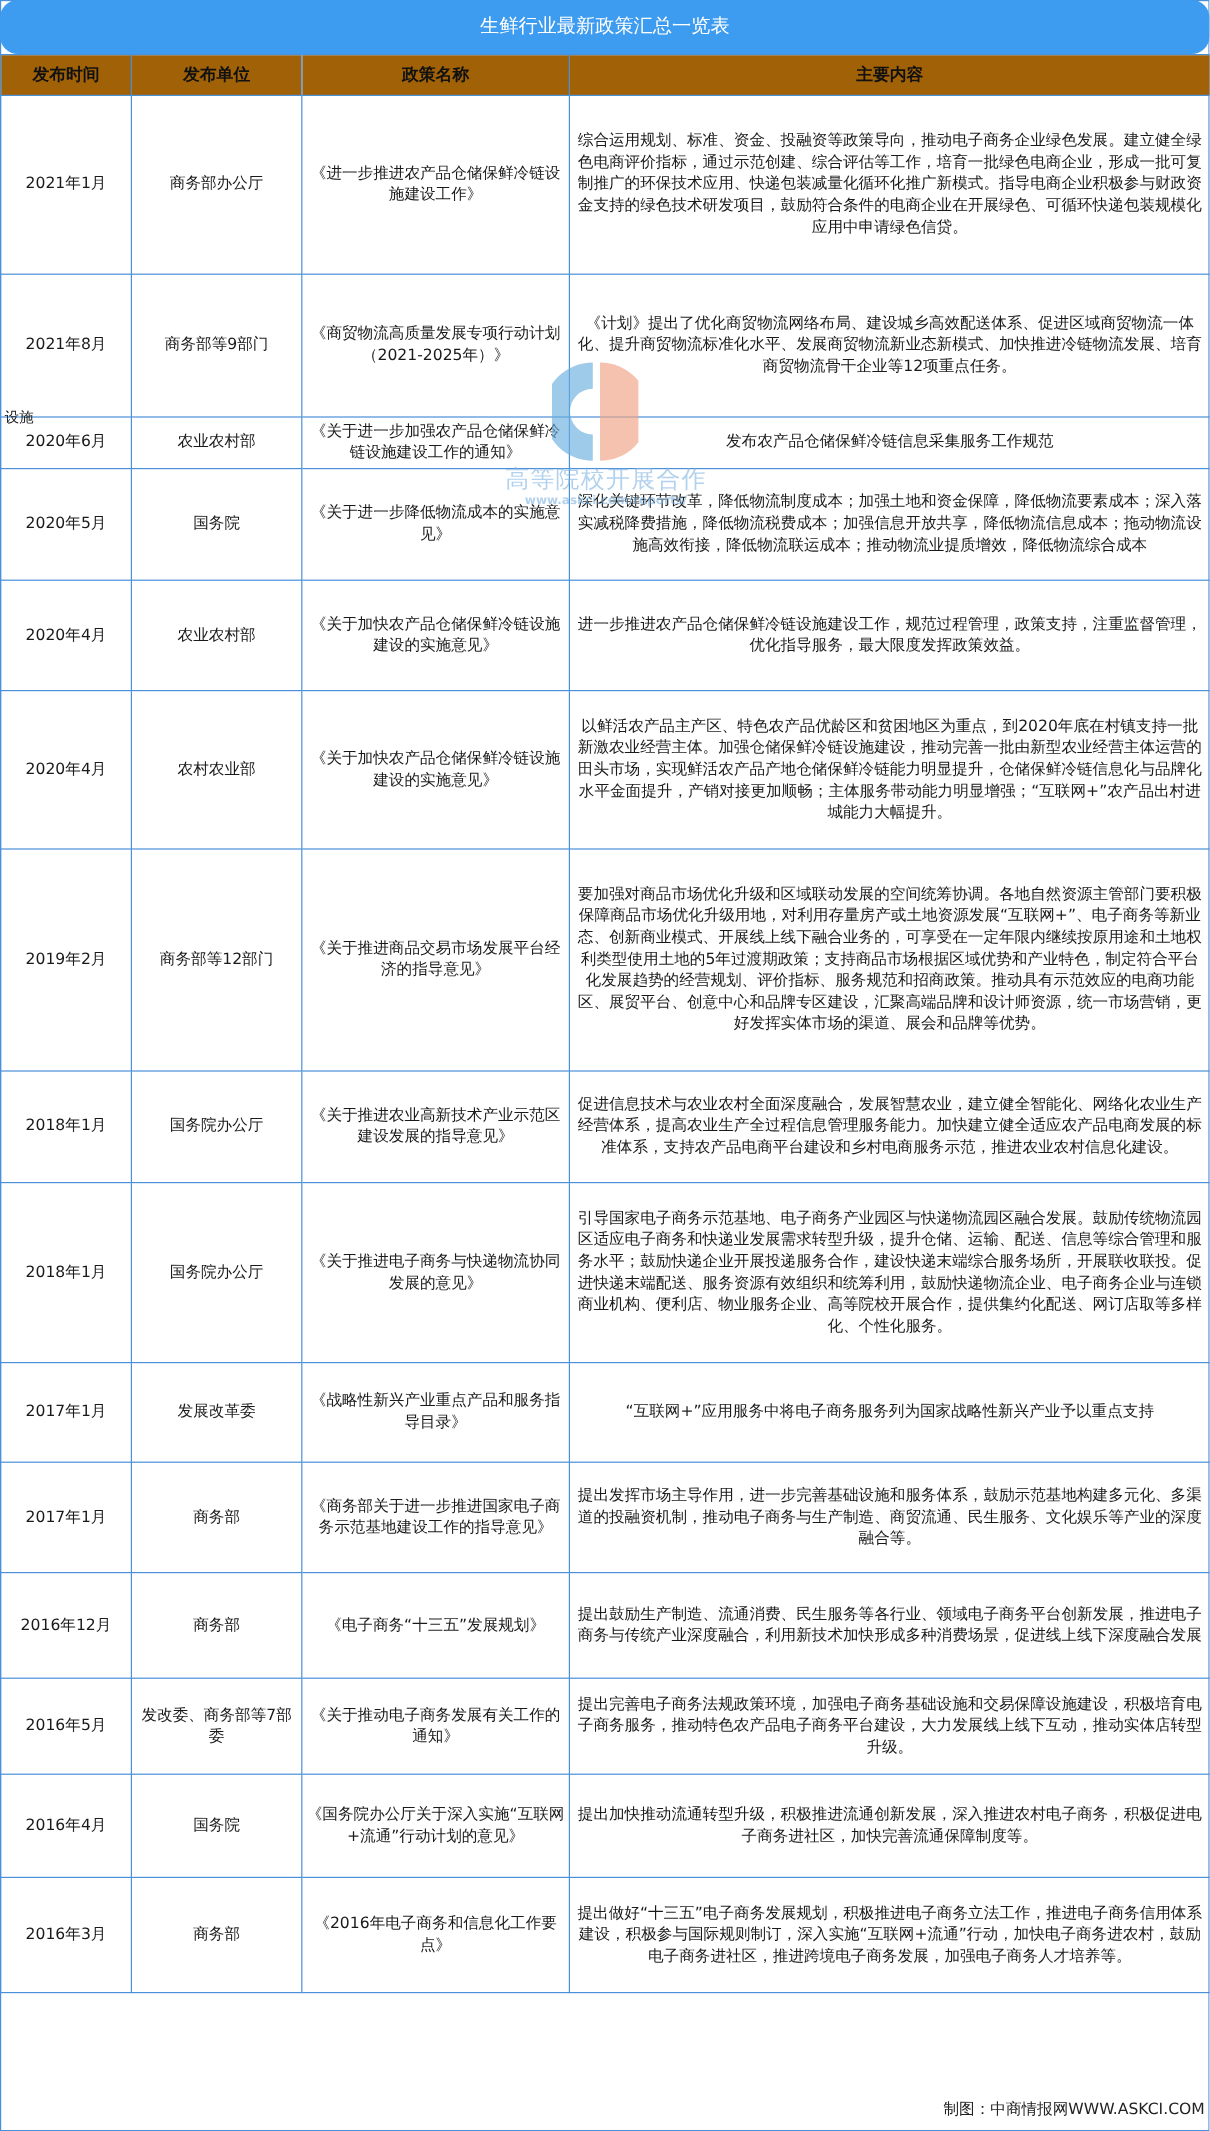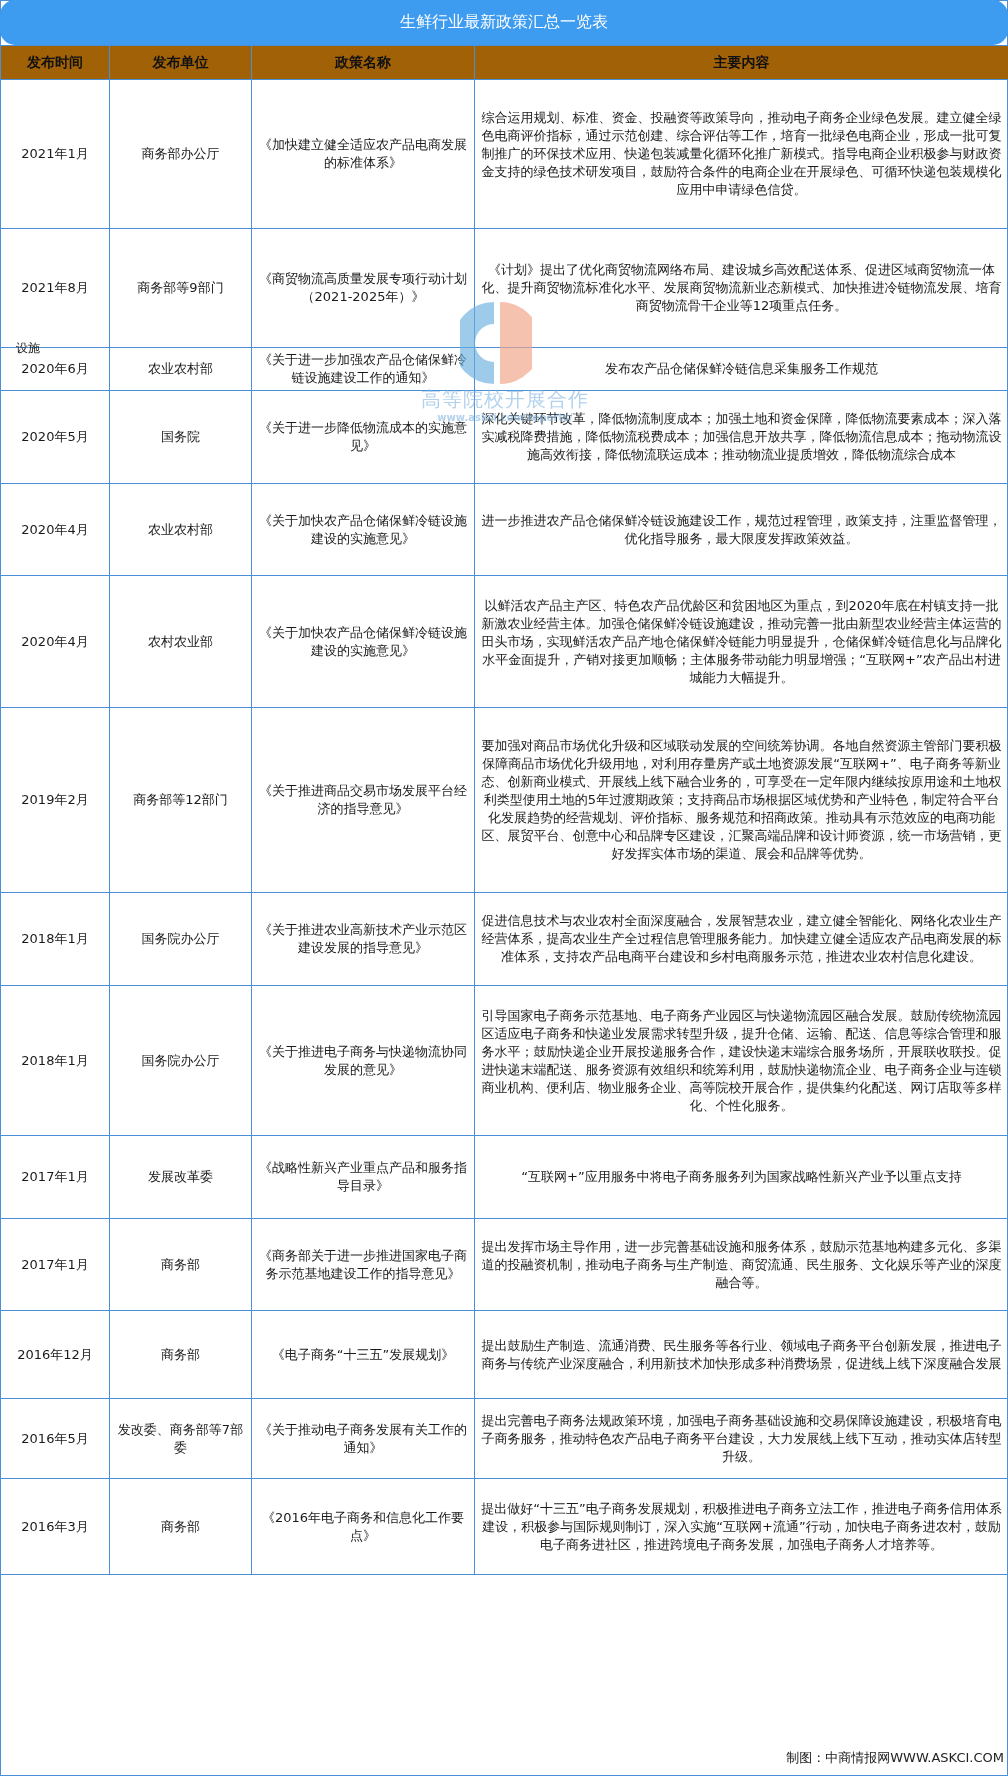--- a/index.html
+++ b/index.html
@@ -14,21 +14,21 @@
                  border-collapse: collapse; table-layout: fixed; }
   table.policy th, table.policy td { border: 1px solid #4a90d9; padding: 0 3px;
                  text-align: center; vertical-align: middle; overflow: hidden; }
   table.policy th { background: #a16207; height: 33px; font-size: 14px; font-weight: bold; color: #111; }
   table.policy td { font-size: 13px; line-height: 18px; }
   td.content { text-align: center; font-size: 13px; line-height: 18px; padding: 0 2px; }
   col.c1 { width: 109px; } col.c2 { width: 142px; } col.c3 { width: 223px; } col.c4 { width: 534px; }
   .footer { position: absolute; left: 0; top: 1740px; width: 1004px; height: 36px;
             display: flex; align-items: center; justify-content: flex-end;
             font-size: 13px; color: #222; padding-right: 4px; }
-  .stray-label { position: absolute; left: 16px; top: 340px; font-size: 12px; color: #222; }
+  .stray-label { position: absolute; left: 4px; top: 340px; font-size: 12px; color: #222; }
   .watermark { position: absolute; left: 420px; top: 300px; width: 160px; height: 130px; pointer-events: none; opacity: 0.85; }
   .wm-logo { position: absolute; left: 40px; top: 0; width: 72px; height: 86px; }
   .wm-text { position: absolute; left: 0; top: 86px; width: 170px; text-align: center;
              font-size: 20px; color: #7fb3e0; letter-spacing: 1px; opacity: 0.7; }
   .wm-url { position: absolute; left: 0; top: 112px; width: 170px; text-align: center;
             font-size: 10px; color: #7fb3e0; opacity: 0.7; font-weight: bold; }
 </style>
 </head>
 <body>
 
@@ -50,21 +50,21 @@
       <th>发布时间</th>
       <th>发布单位</th>
       <th>政策名称</th>
       <th>主要内容</th>
     </tr>
   </thead>
   <tbody id="tbody">
       <tr style="height: 149px;">
         <td>2021年1月</td>
         <td>商务部办公厅</td>
-        <td>《加快建立健全适应农产品电商发展的标准体系》</td>
+        <td>《进一步推进农产品仓储保鲜冷链设施建设工作》</td>
         <td class="content">综合运用规划、标准、资金、投融资等政策导向，推动电子商务企业绿色发展。建立健全绿色电商评价指标，通过示范创建、综合评估等工作，培育一批绿色电商企业，形成一批可复制推广的环保技术应用、快递包装减量化循环化推广新模式。指导电商企业积极参与财政资金支持的绿色技术研发项目，鼓励符合条件的电商企业在开展绿色、可循环快递包装规模化应用中申请绿色信贷。</td>
       </tr>
       <tr style="height: 119px;">
         <td>2021年8月</td>
         <td>商务部等9部门</td>
         <td>《商贸物流高质量发展专项行动计划（2021-2025年）》</td>
         <td class="content">《计划》提出了优化商贸物流网络布局、建设城乡高效配送体系、促进区域商贸物流一体化、提升商贸物流标准化水平、发展商贸物流新业态新模式、加快推进冷链物流发展、培育商贸物流骨干企业等12项重点任务。</td>
       </tr>
       <tr style="height: 43px; margin-left: 40px;">
         <td>2020年6月</td>
@@ -125,20 +125,26 @@
         <td>商务部</td>
         <td>《电子商务“十三五”发展规划》</td>
         <td class="content">提出鼓励生产制造、流通消费、民生服务等各行业、领域电子商务平台创新发展，推进电子商务与传统产业深度融合，利用新技术加快形成多种消费场景，促进线上线下深度融合发展</td>
       </tr>
       <tr style="height: 80px;">
         <td>2016年5月</td>
         <td>发改委、商务部等7部委</td>
         <td>《关于推动电子商务发展有关工作的通知》</td>
         <td class="content">提出完善电子商务法规政策环境，加强电子商务基础设施和交易保障设施建设，积极培育电子商务服务，推动特色农产品电子商务平台建设，大力发展线上线下互动，推动实体店转型升级。</td>
       </tr>
+      <tr style="height: 86px;">
+        <td>2016年4月</td>
+        <td>国务院</td>
+        <td>《国务院办公厅关于深入实施“互联网+流通”行动计划的意见》</td>
+        <td class="content">提出加快推动流通转型升级，积极推进流通创新发展，深入推进农村电子商务，积极促进电子商务进社区，加快完善流通保障制度等。</td>
+      </tr>
       <tr style="height: 96px;">
         <td>2016年3月</td>
         <td>商务部</td>
         <td>《2016年电子商务和信息化工作要点》</td>
         <td class="content">提出做好“十三五”电子商务发展规划，积极推进电子商务立法工作，推进电子商务信用体系建设，积极参与国际规则制订，深入实施“互联网+流通”行动，加快电子商务进农村，鼓励电子商务进社区，推进跨境电子商务发展，加强电子商务人才培养等。</td>
       </tr>
     </tbody>
 </table>
 
 <div class="stray-label">设施</div>

